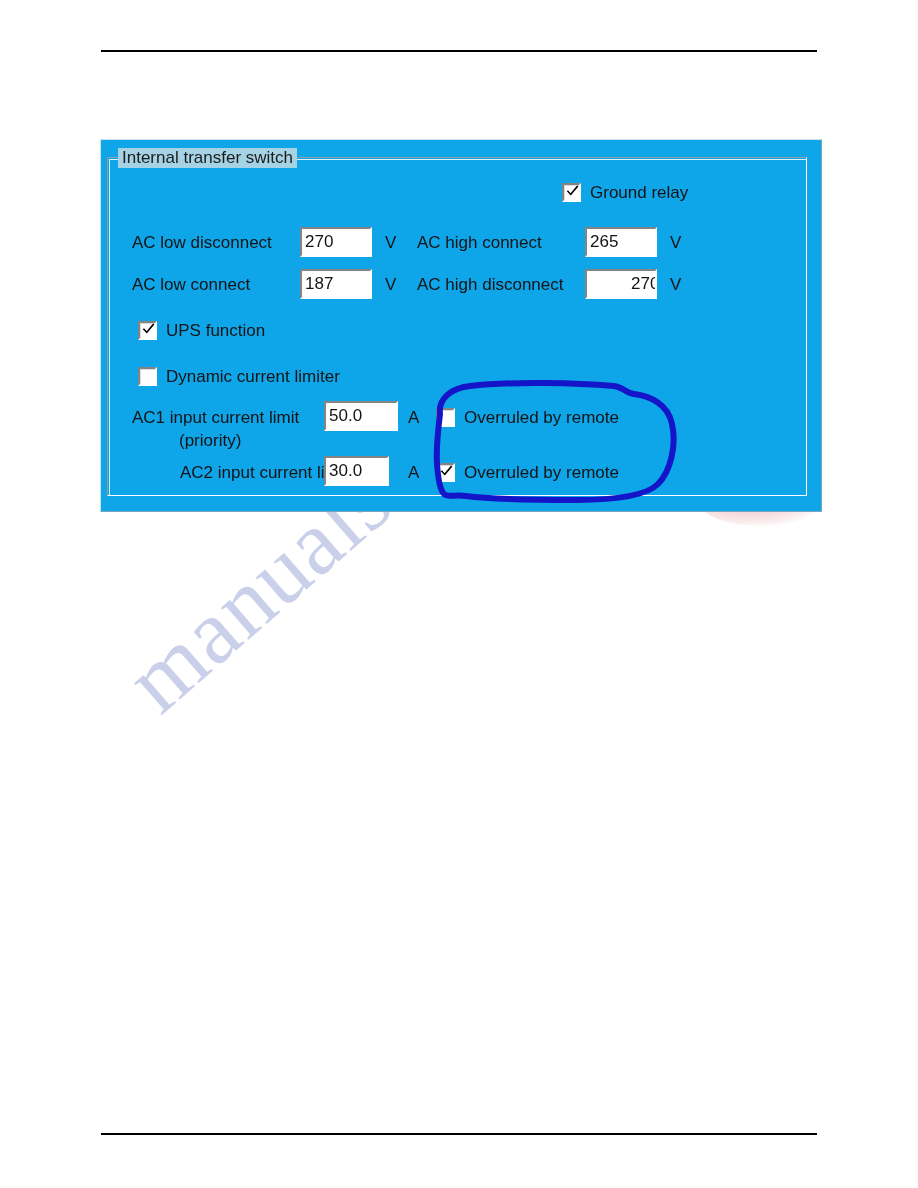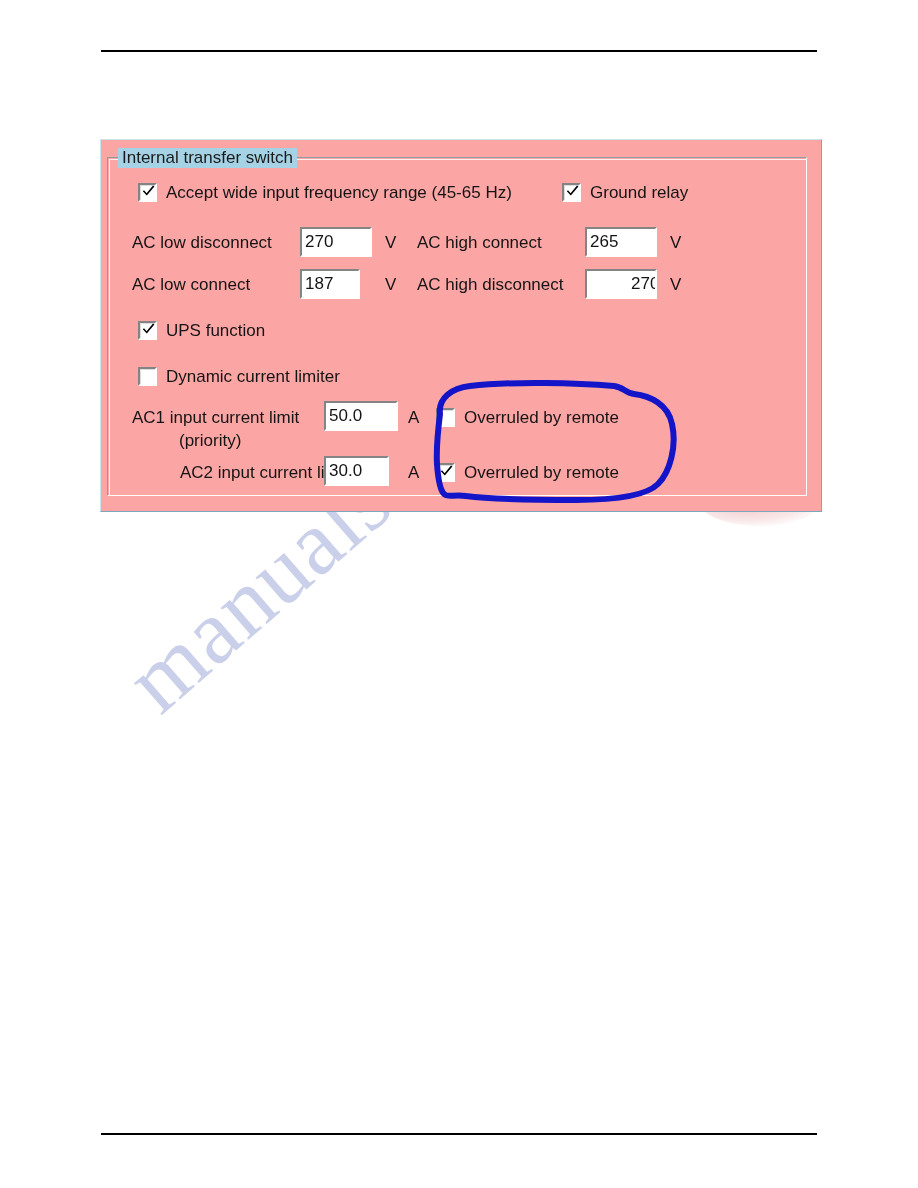--- a/index.html
+++ b/index.html
@@ -64,21 +64,21 @@
     height: 48px;
   }
 
   
   .dialog {
     position: absolute;
     left: 100px;
     top: 139px;
     width: 722px;
     height: 373px;
-    background: #fca5a5;
+    background: #0ea5e9;
     box-sizing: border-box;
   }
 
   
   .groupbox {
     position: absolute;
     left: 7px;
     top: 9px;
     width: 700px;
     height: 348px;
@@ -224,30 +224,20 @@
   <div class="watermark-text">manualshive.com</div>
 </div>
 
 <div class="dialog">
 
   <div class="groupbox">
     <div class="gb-border"></div>
     <div class="gb-title">Internal transfer switch</div>
   </div>
 
-  <div class="row" style="left:38px; top:44px;">
-    <span class="checkbox checked">
-      <span class="tick">
-        <svg width="13" height="13" viewBox="0 0 13 13">
-            <path d="M2 6.2 L4.6 9.2 L11 1.4 L12.4 2.6 L4.8 11.6 L0.8 7.2 Z" fill="#000000"></path>
-          </svg>
-      </span>
-    </span>
-    <span class="cb-label">Accept wide input frequency range (45-65 Hz)</span>
-  </div>
 
   <div class="row" style="left:462px; top:44px;">
     <span class="checkbox checked">
       <span class="tick">
         <svg width="13" height="13" viewBox="0 0 13 13">
             <path d="M2 6.2 L4.6 9.2 L11 1.4 L12.4 2.6 L4.8 11.6 L0.8 7.2 Z" fill="#000000"></path>
           </svg>
       </span>
     </span>
     <span class="cb-label">Ground relay</span>
@@ -261,21 +251,21 @@
 
   <div class="row" style="left:317px; top:94px;">
     <span class="lbl">AC high connect</span>
   </div>
   <div class="textbox" style="position:absolute; left:485px; top:88px; width:72px;">265</div>
   <div class="unit" style="position:absolute; left:570px; top:94px;">V</div>
 
   <div class="row" style="left:32px; top:136px;">
     <span class="lbl">AC low connect</span>
   </div>
-  <div class="textbox" style="position:absolute; left:200px; top:130px; width:60px;">187</div>
+  <div class="textbox" style="position:absolute; left:200px; top:130px; width:72px;">187</div>
   <div class="unit" style="position:absolute; left:285px; top:136px;">V</div>
 
   <div class="row" style="left:317px; top:136px;">
     <span class="lbl">AC high disconnect</span>
   </div>
   <div class="textbox" style="position:absolute; left:485px; top:130px; width:72px;padding-left:44px;">270</div>
   <div class="unit" style="position:absolute; left:570px; top:136px;">V</div>
 
   <div class="row" style="left:38px; top:182px;">
     <span class="checkbox checked">

